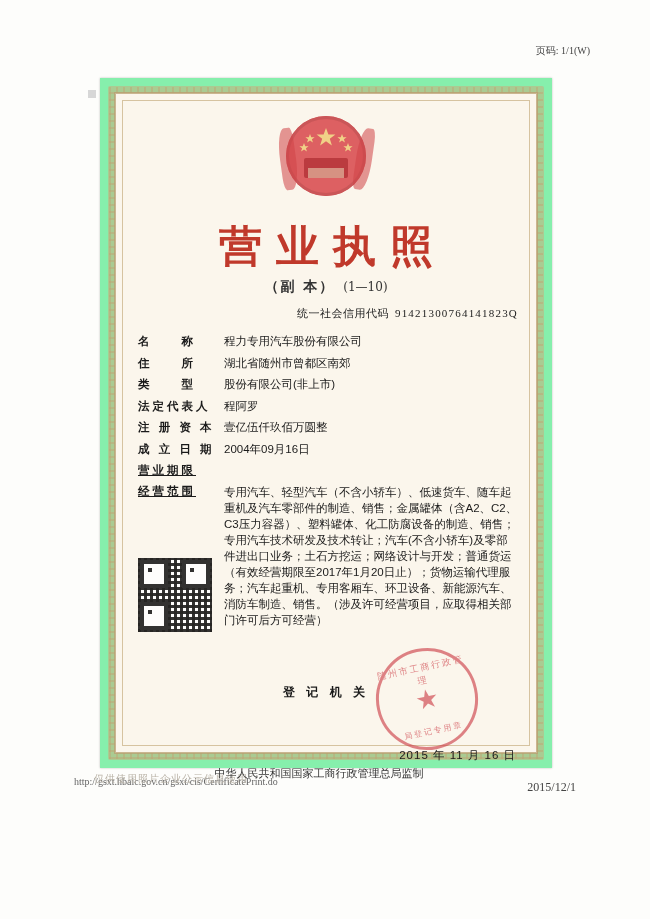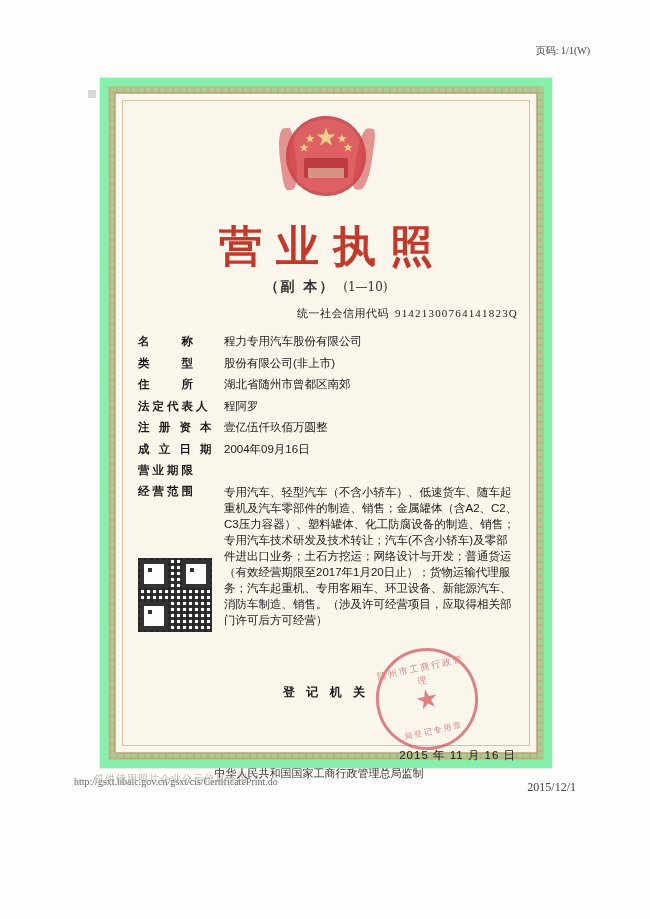--- a/index.html
+++ b/index.html
@@ -208,20 +208,21 @@
   }
   .row .label {
     width: 86px;
     flex: 0 0 86px;
     font-weight: bold;
     letter-spacing: 3px;
     white-space: nowrap;
   }
   .row .label.wide {
     letter-spacing: 3px;
+    text-decoration: underline;
   }
   .row .value {
     flex: 1;
     font-size: 11.5px;
     line-height: 15.5px;
     word-break: break-all;
   }
   .row.scope .value {
     line-height: 16px;
   }
@@ -394,26 +395,26 @@
       <div class="credit-code">
         <span>统一社会信用代码</span><span class="code">91421300764141823Q</span>
       </div>
 
       <div class="fields">
         <div class="row">
           <div class="label">名　　称</div>
           <div class="value">程力专用汽车股份有限公司</div>
         </div>
         <div class="row">
+          <div class="label">住　　所</div>
+          <div class="value">湖北省随州市曾都区南郊</div>
+        </div>
+        <div class="row">
           <div class="label">类　　型</div>
           <div class="value">股份有限公司(非上市)</div>
-        </div>
-        <div class="row">
-          <div class="label">住　　所</div>
-          <div class="value">湖北省随州市曾都区南郊</div>
         </div>
         <div class="row">
           <div class="label">法定代表人</div>
           <div class="value">程阿罗</div>
         </div>
         <div class="row">
           <div class="label">注 册 资 本</div>
           <div class="value">壹亿伍仟玖佰万圆整</div>
         </div>
         <div class="row">

